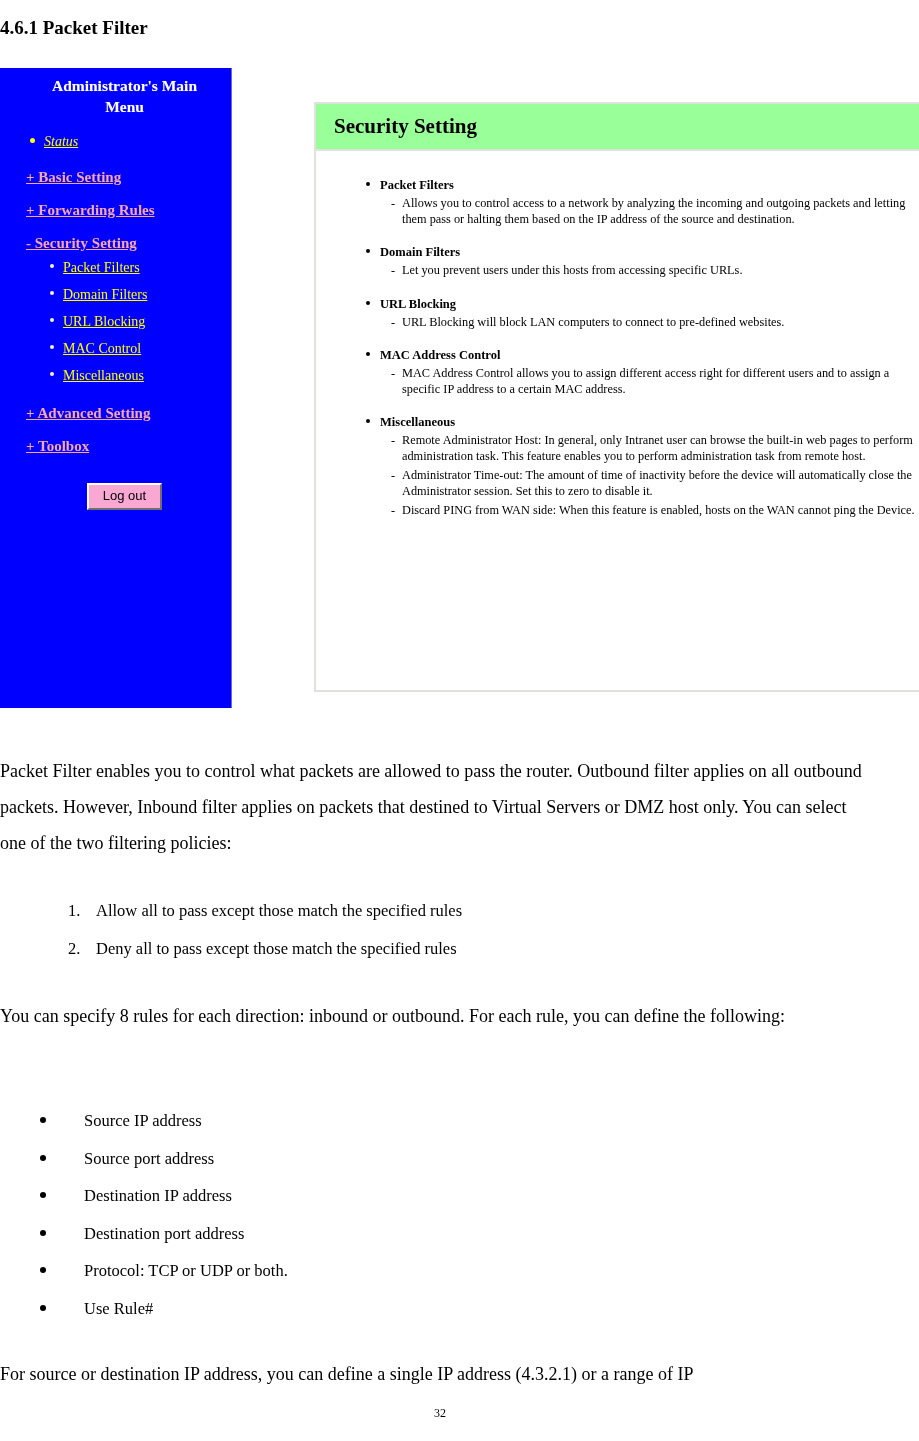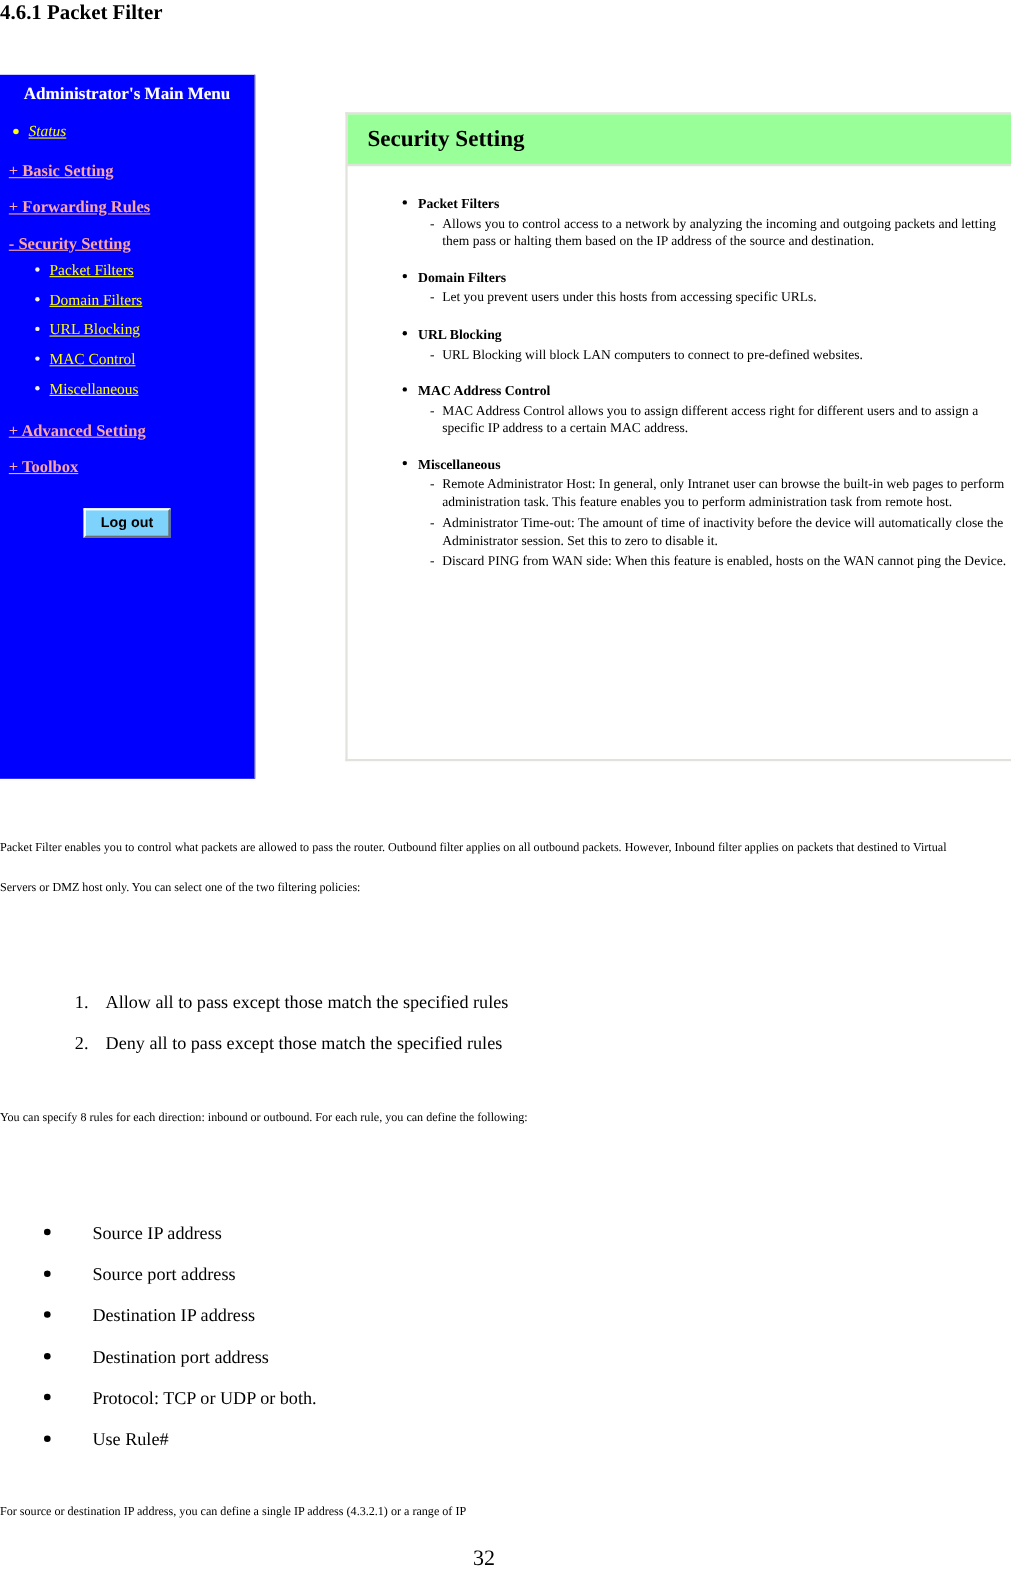--- a/index.html
+++ b/index.html
@@ -14,21 +14,21 @@
     position: relative;
     font-family: "Liberation Serif", "DejaVu Serif", serif;
     color: #000000;
     overflow: hidden;
   }
 
   
   .doc-heading {
     position: absolute;
     left: 0px;
-    top: 0px;
+    top: 16px;
     width: 600px;
     font-size: 19px;
     font-weight: bold;
     letter-spacing: 0px;
     line-height: 24px;
   }
 
   
   .figure {
     position: absolute;
@@ -41,20 +41,21 @@
   
   .sidebar {
     position: absolute;
     left: 0px;
     top: 0px;
     width: 232px;
     height: 640px;
     background: #0000ff;
     border-right: 1px solid #6a6ad0;
     box-sizing: border-box;
+    padding-left: 18px;
   }
   .sidebar-title {
     color: #ffffff;
     font-weight: bold;
     font-size: 15.5px;
     text-align: center;
     line-height: 21px;
     padding: 7px 16px 0 16px;
     text-shadow: 0 0 1px rgba(255,255,255,0.35);
   }
@@ -135,29 +136,28 @@
   
   .logout-wrap {
     text-align: center;
     margin-top: 28px;
   }
   .logout-btn {
     display: inline-block;
     font-family: "Liberation Sans", "DejaVu Sans", sans-serif;
     font-size: 13px;
     color: #000000;
-    background: #7dd3fc;
+    background: #f9a8d4;
     padding: 3px 14px 4px 14px;
     border-top: 2px solid #ffffff;
     border-left: 2px solid #ffffff;
     border-right: 2px solid #6e6e6e;
     border-bottom: 2px solid #6e6e6e;
     cursor: pointer;
     line-height: 16px;
-    font-weight: bold;
   }
 
   
   .panel {
     position: absolute;
     left: 314px;
     top: 34px;
     width: 620px;
     height: 590px;
     background: #ffffff;
@@ -219,21 +219,21 @@
   }
   .feature-desc li .dash {
     position: absolute;
     left: 27px;
     top: 0;
   }
 
   
   .para {
     position: absolute;
-    font-size: 11px;
+    font-size: 18px;
     line-height: 36px;
     width: 875px;
     letter-spacing: 0px;
   }
   .p-intro  { left: 0px;  top: 753px; }
   .p-spec   { left: 0px;  top: 998px; font-family: Liberation Serif, serif; }
   .p-last   { left: 0px;  top: 1356px; }
 
   .num-list {
     position: absolute;
@@ -280,21 +280,21 @@
     background: #000000;
     border-radius: 50%;
   }
 
   .page-number {
     position: absolute;
     left: 0;
     top: 1406px;
     width: 880px;
     text-align: center;
-    font-size: 20px;
+    font-size: 12px;
   }
 </style>
 </head>
 <body>
 
 <div class="doc-heading">4.6.1 Packet Filter</div>
 
 <div class="figure">
 
   <div class="sidebar">

